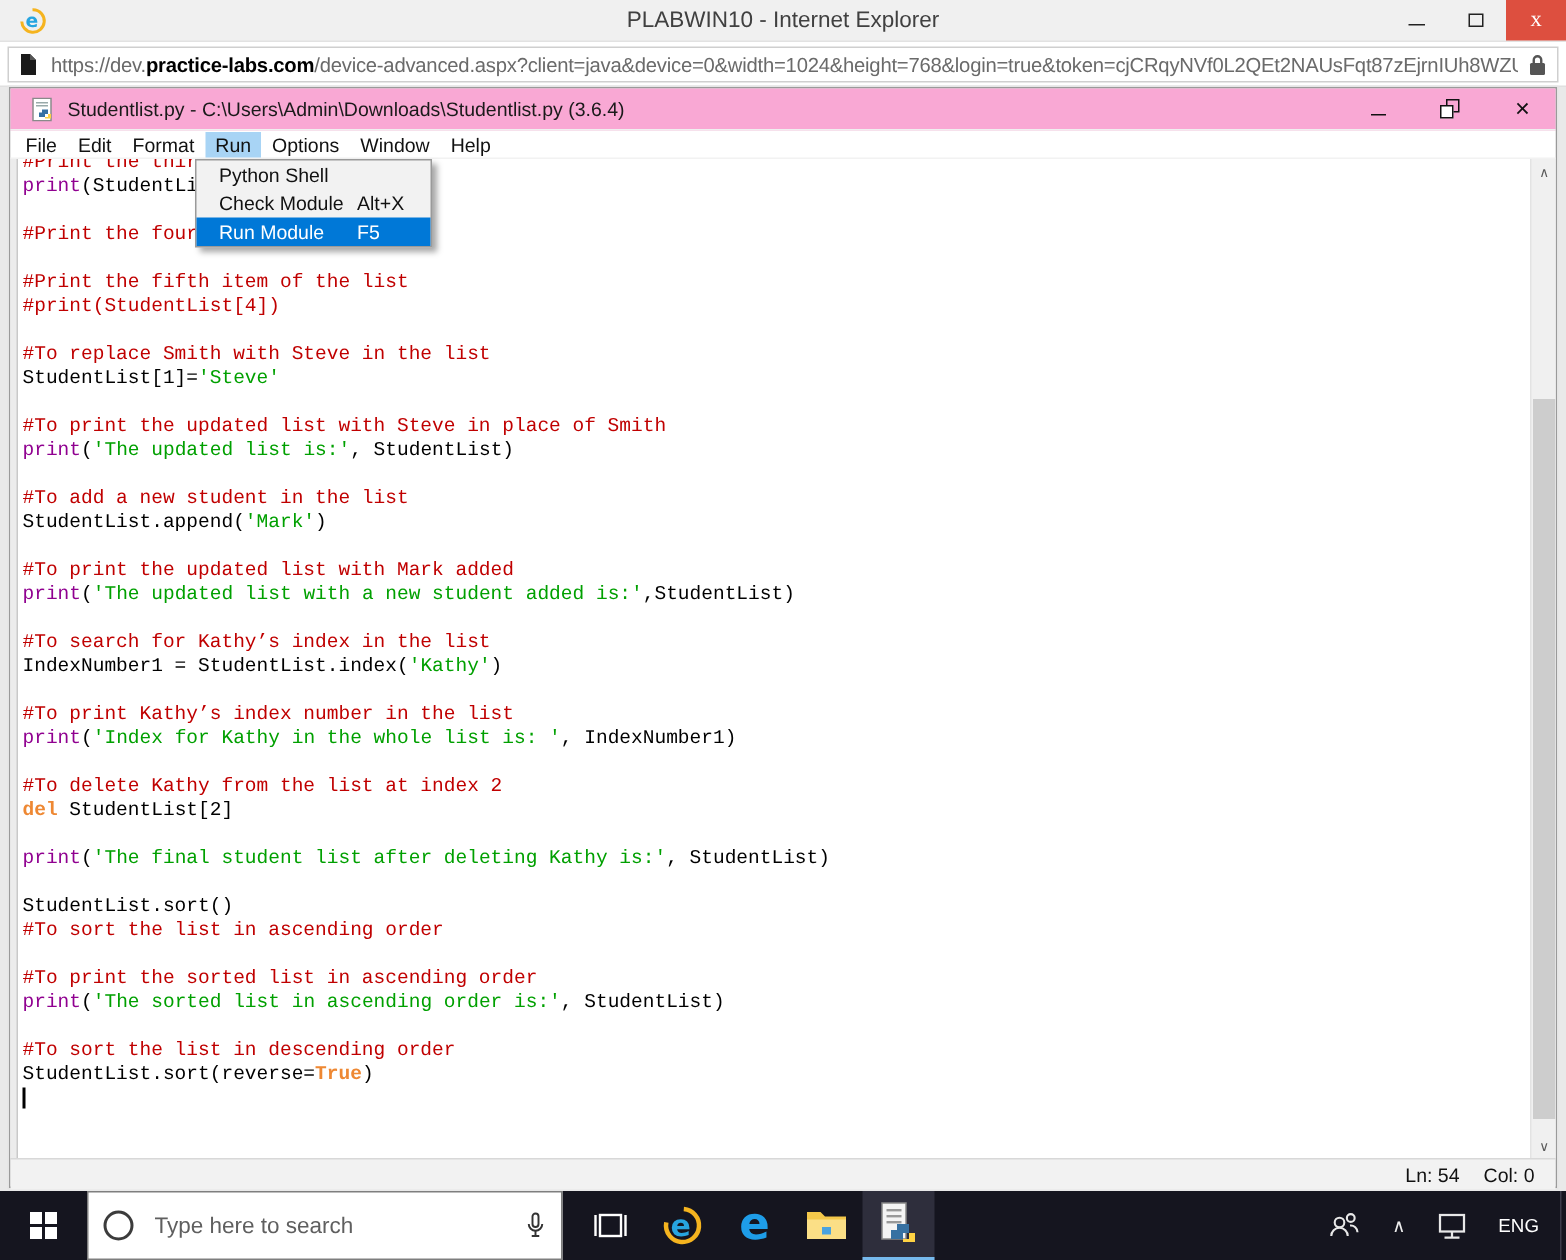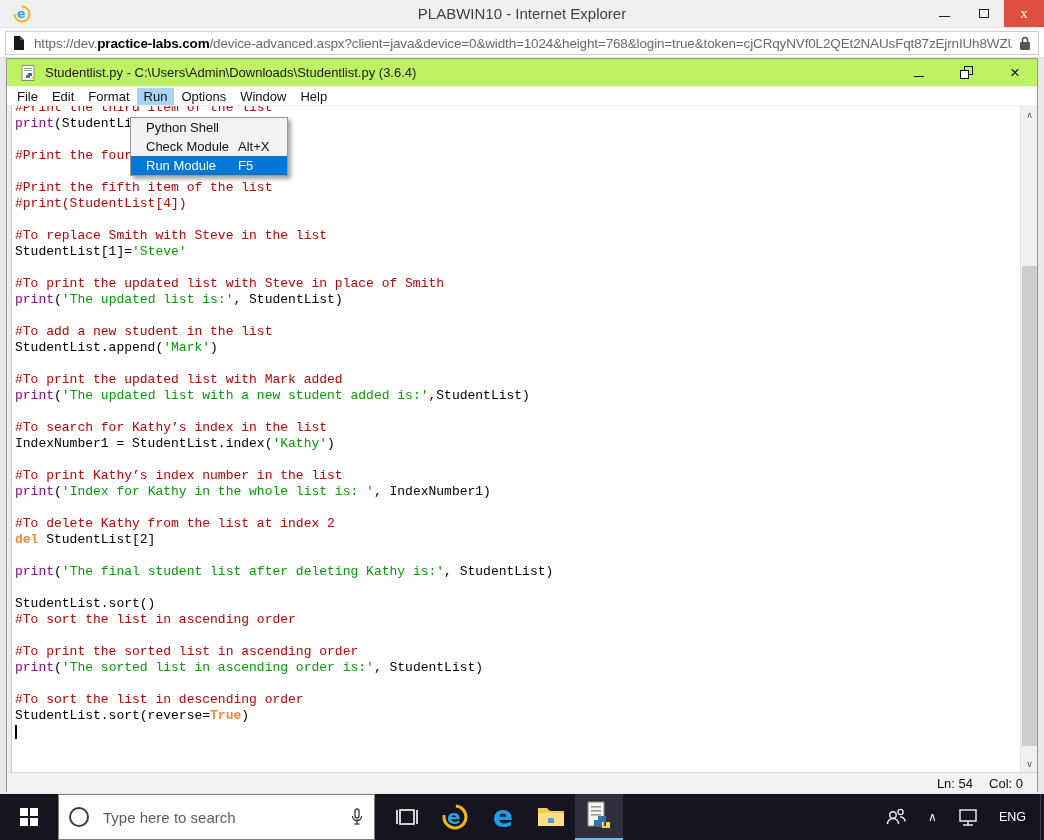--- a/index.html
+++ b/index.html
@@ -26,21 +26,21 @@
   .url-row{position:absolute; left:0; top:28px; width:1044px; height:30px; background:#fff;
     border-bottom:1px solid #e0e0e0; padding:3px 5px;}
   .url-box{width:100%; height:24px; border:1px solid #cfcfcf; background:#fff; display:flex;
     align-items:center; padding:0 6px; overflow:hidden;}
   .url-text{flex:1; font-size:13.5px; letter-spacing:-0.15px; color:#6a6a6a; white-space:nowrap; overflow:hidden;}
   .url-text b{color:#000; font-weight:700;}
 
   
   .idle-window{position:absolute; left:6px; top:58px; width:1032px; height:734px; background:#fff;
     border:1px solid #9a9a9a; box-shadow:0 0 0 1px #e5e5e5;}
-  .idle-titlebar{position:relative; height:28px; background:#bef264; display:flex; align-items:center;
+  .idle-titlebar{position:relative; height:28px; background:#f9a8d4; display:flex; align-items:center;
     padding-left:14px; border-bottom:1px solid #f0f0f0;}
   .idle-title{font-size:13px; color:#1a1a1a; margin-left:8px;}
   .idle-winbtns{position:absolute; right:14px; top:0; height:28px; display:flex; align-items:center; gap:32px;}
   .jbtn{width:16px; height:16px; display:flex; align-items:center; justify-content:center; color:#111;}
   .jbtn.min i{display:block; width:10px; height:1.5px; background:#111; margin-top:7px;}
   .jbtn.restore{position:relative;}
   .jbtn.restore i{position:absolute; width:9px; height:9px; border:1.3px solid #111; left:1px; top:5px; background:#fff;}
   .jbtn.restore i.back{left:5px; top:1px; background:transparent;}
   .jbtn.close{font-size:17px;}
 
@@ -66,21 +66,21 @@
   .sb-arrow{position:absolute; left:0; width:17px; height:17px; color:#5a5a5a; font-size:9px;
     display:flex; align-items:center; justify-content:center;}
   .sb-arrow.up{top:0;}
   .sb-arrow.down{bottom:0;}
   .sb-thumb{position:absolute; left:1px; width:15px; top:160px; height:480px; background:#cdcdcd;}
 
   .idle-statusbar{height:21px; background:#f2f2f2; border-top:1px solid #d8d8d8; display:flex;
     align-items:center; justify-content:flex-end; gap:16px; padding-right:14px; font-size:13px; color:#111;}
 
   
-  .dropdown{position:absolute; left:130px; top:117px; width:158px; background:#f2f2f2;
+  .dropdown{position:absolute; left:130px; top:106px; width:158px; background:#f2f2f2;
     border:1px solid #9a9a9a; box-shadow:3px 3px 4px rgba(0,0,0,.35); z-index:60; font-size:13px; color:#111;}
   .dd-item{height:19px; display:flex; align-items:center; padding-left:15px;}
   .dd-label{width:92px;}
   .dd-item.selected{background:var(--accent-blue); color:#fff;}
 
   
   .taskbar{position:absolute; left:0; top:794px; width:1044px; height:46px; background:var(--taskbar-bg);
     display:flex; align-items:stretch;}
   .start-btn{width:58px; display:flex; align-items:center; justify-content:center;}
   .win-logo{display:grid; grid-template-columns:8px 8px; grid-template-rows:8px 8px; gap:2px;}

